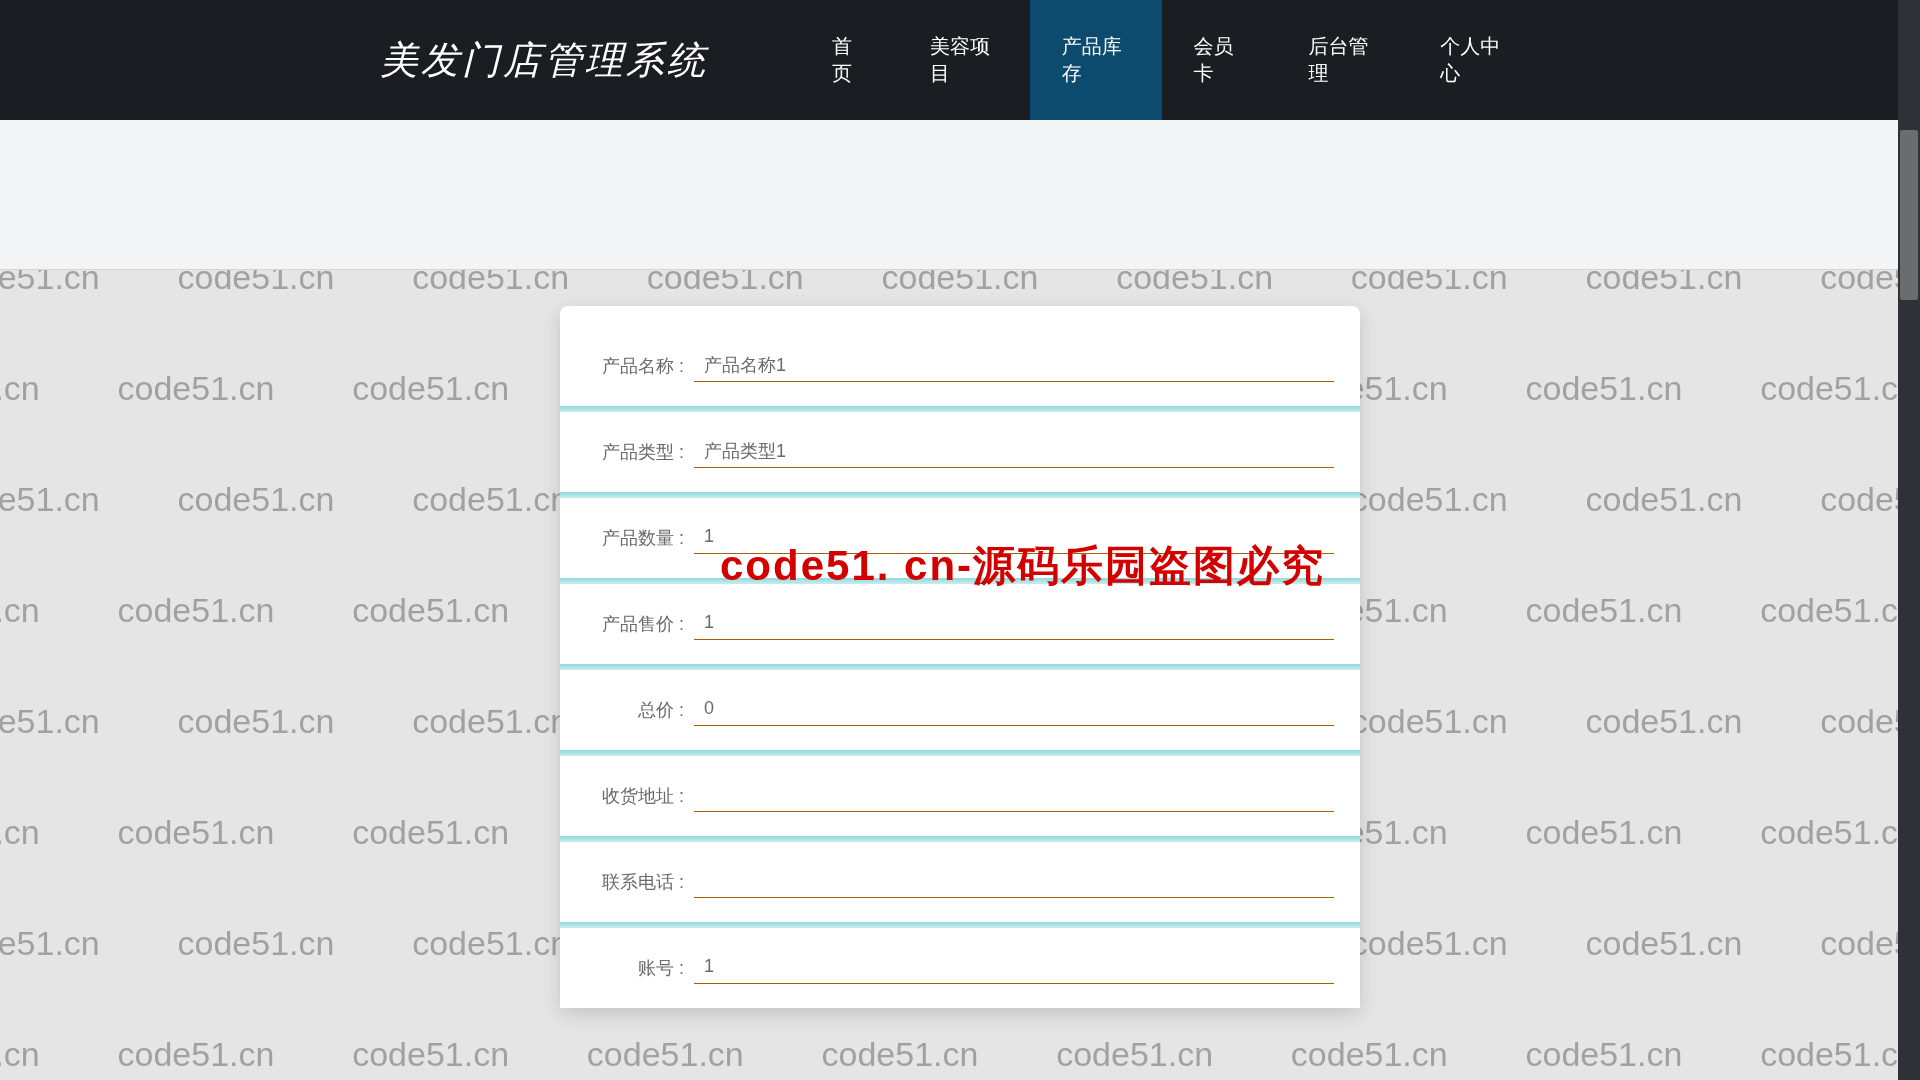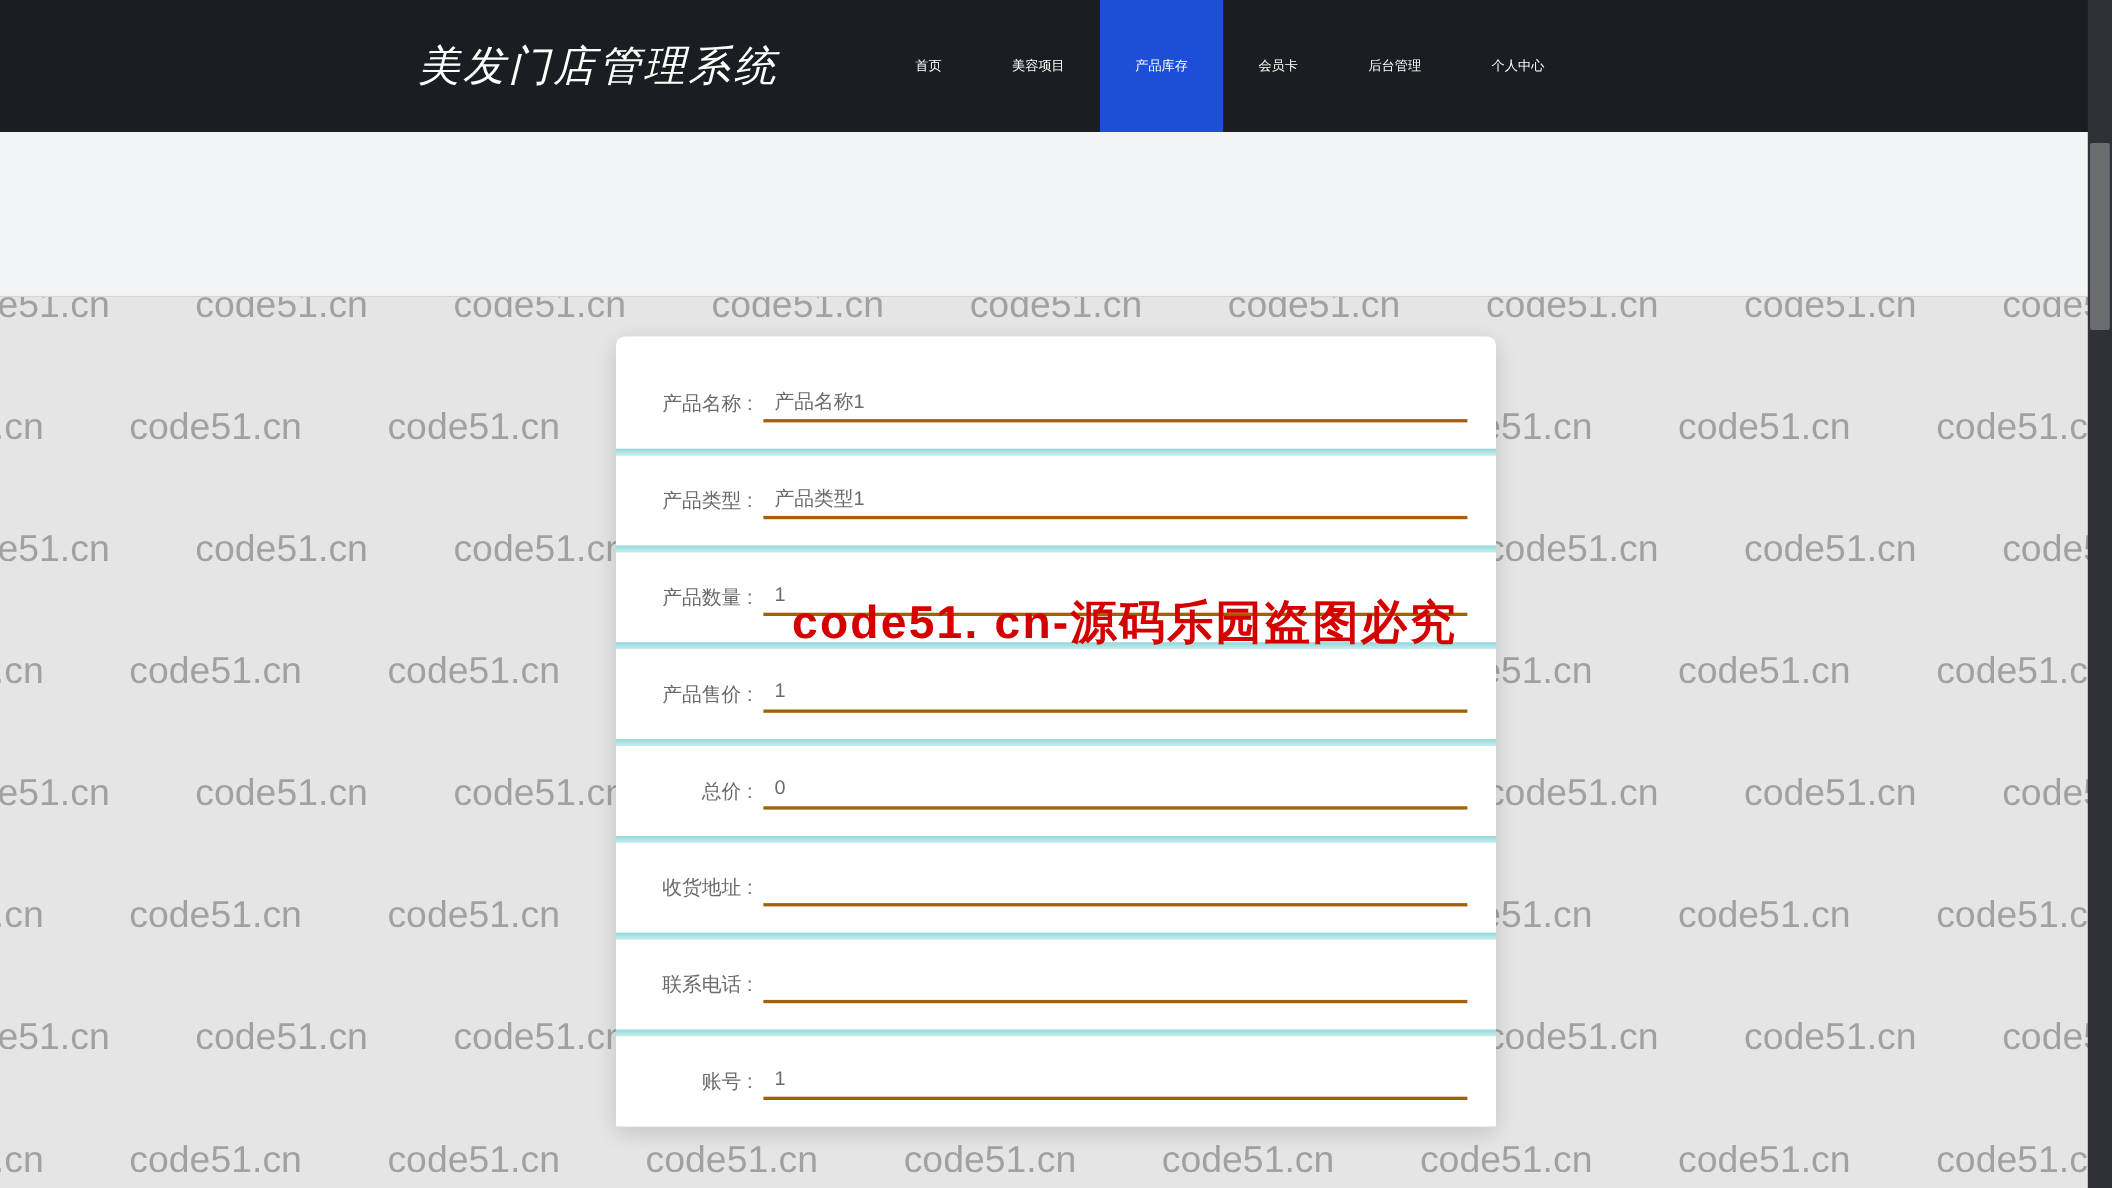--- a/index.html
+++ b/index.html
@@ -66,27 +66,27 @@
       display: flex;
       align-items: stretch;
       height: 100%;
     }
     .nav-item {
       display: flex;
       align-items: center;
       justify-content: center;
       padding: 0 32px;
       color: #fff;
-      font-size: 12px;
+      font-size: 20px;
       cursor: pointer;
       height: 100%;
       font-family: Liberation Serif, serif;
     }
     .nav-item.active {
-      background: #1d4ed8;
+      background: #0c4a6e;
     }
     
     
     .sub-banner {
       position: relative;
       z-index: 5;
       width: 100%;
       height: 150px;
       background: #f2f4f5;
       border-bottom: 1px solid #d5d5d5;
@@ -141,21 +141,21 @@
     
     .form-label {
       width: 110px;
       text-align: right;
       color: #6a6a6a;
       font-size: 18px;
       padding-right: 10px;
     }
     .form-value {
       flex: 1;
-      border-bottom: 3px solid #a16207;
+      border-bottom: 1px solid #a16207;
       padding: 4px 10px 6px 10px;
       color: #6a6a6a;
       font-size: 18px;
       min-height: 30px;
       background: transparent;
       outline: none;
       border-top: none;
       border-left: none;
       border-right: none;
       font-family: inherit;

